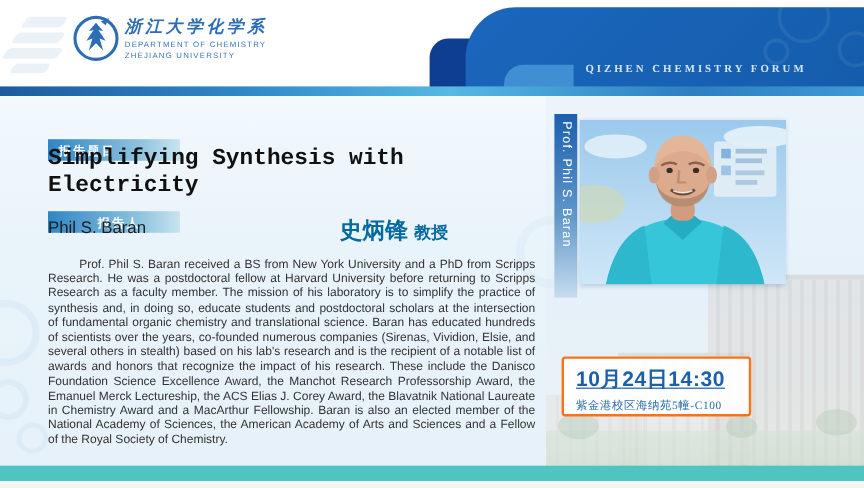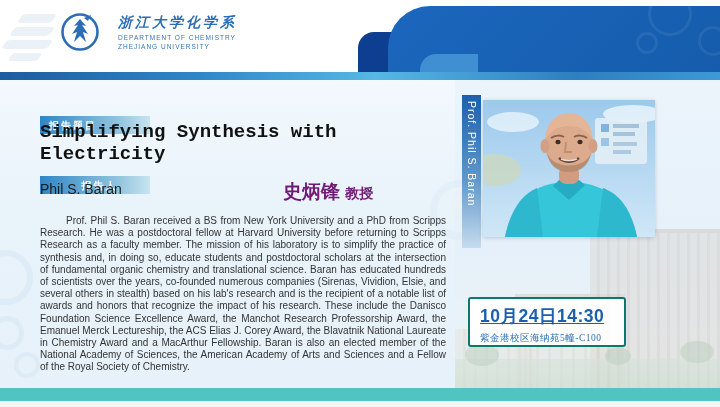--- a/index.html
+++ b/index.html
@@ -44,21 +44,21 @@
   }
   .campus .lawn{
     position:absolute; left:0; top:280px; width:265px; height:29px;
     background:linear-gradient(180deg,#bcd3b9,#a8c7a4); opacity:.55;
   }
   .campus .tree{ position:absolute; width:34px; height:22px; border-radius:50%; background:#8fae8a; opacity:.5; }
   .campus .t1{ left:10px; top:265px;} .campus .t2{ left:150px; top:268px; width:26px; height:18px;}
   .campus .t3{ left:225px; top:262px;}
   .campus .haze{ position:absolute; inset:0; background:rgba(240,247,252,.45); }
   
-  .logo-group{ position:absolute; left:60px; top:12px; display:flex; align-items:center; gap:18px; }
+  .logo-group{ position:absolute; left:60px; top:12px; display:flex; align-items:center; gap:4px; }
   .emblem{ width:40px; height:40px; }
   .logo-text .cn{
     font-size:14px; font-weight:bold; color:#2d6db5; letter-spacing:3px;
     font-style:italic; font-family:"Liberation Serif", serif;
   }
   .logo-text .en{ font-size:6.5px; color:#3575b8; letter-spacing:1px; margin-top:2px; }
   .hdr-tab-dark{
     position:absolute; left:358px; top:32px; width:44px; height:44px;
     background:#0d3e8f; border-top-left-radius:16px;
   }
@@ -97,41 +97,41 @@
   .badge.blue{ background:linear-gradient(90deg,#2f86c6 0%, #8fc3de 70%, #c8e4f0 100%);margin-top:16px; }
   .badge.teal{ background:linear-gradient(90deg,#6d9cae 0%, #b1cfd8 70%, #d8e9ee 100%); }
   .badge-title{ left:40px; top:100px; }
   .badge-speaker{ left:40px; top:160px;text-align:center; }
   .badge-inviter{ left:283px; top:160px; }
   .talk-title{
     position:absolute; left:40px; top:121px; width:430px;
     font-family:Liberation Mono, monospace; font-weight:bold; font-size:19px; color:#111111;
   }
   .speaker-name{ position:absolute; left:40px; top:181px; font-size:14px; color:#1c1c1c; }
-  .inviter-name{ position:absolute; left:283px; top:179px; font-size:19px; font-weight:bold; color:#701a75; }
+  .inviter-name{ position:absolute; left:283px; top:179px; font-size:19px; font-weight:bold; color:#0369a1; }
   .inviter-name .degree{ font-size:14px; }
   .bio{
     position:absolute; left:40px; top:215px; width:406px;
     font-size:10px; line-height:12.2px; color:#333333;
     text-align:justify; text-indent:26px;
   }
   
   .name-ribbon{
     position:absolute; left:462px; top:95px; width:19px; height:153px;
     background:linear-gradient(180deg,#1c5fae 0%, #5f97c9 55%, #c6dcee 100%);
     color:#ffffff; font-size:10.5px; letter-spacing:1px;
     writing-mode:vertical-lr; text-align:left; padding-top:6px; line-height:19px;
   }
   .photo{
     position:absolute; left:483px; top:100px; width:172px; height:137px;
     box-shadow:0 1px 4px rgba(40,80,120,.25); overflow:hidden;
   }
   .event-box{
     position:absolute; left:468px; top:297px; width:158px; height:50px;
-    background:rgba(255,255,255,.92); border:2px solid #0f766e; border-radius:3px;
+    background:rgba(255,255,255,.92); border:2px solid #f97316; border-radius:3px;
     padding:5px 0 0 10px;
   }
   .event-box .dt{
     font-size:17.5px; font-weight:bold; color:#1b5fae; text-decoration:underline;
     letter-spacing:.5px;
   }
   .event-box .loc{ font-size:9.5px; color:#2e6fb0; margin-top:4px; letter-spacing:.5px;font-family:Liberation Serif, serif; }
   
   .bottom-bar{ position:absolute; left:0; top:388px; width:720px; height:13px; background:#4fc4c0; }
   .bottom-white{ position:absolute; left:0; top:401px; width:720px; height:6px; background:#f4f4f4; }
@@ -177,20 +177,21 @@
     </div>
   </div>
 
   <div class="hdr-tab-dark"></div>
   <div class="hdr-main">
     <div class="mol m1"></div>
     <div class="mol m2"></div>
     <div class="mol m3"></div>
   </div>
   <div class="hdr-tab-light"></div>
+  <div class="forum-en">QIZHEN CHEMISTRY FORUM</div>
   <div class="hdr-bar"></div>
 
   <div class="badge blue badge-title">报告题目</div>
   <div class="talk-title">Simplifying Synthesis with Electricity</div>
 
   <div class="badge blue badge-speaker">报告人</div>
   <div class="speaker-name">Phil S. Baran</div>
 
   <div class="inviter-name">
     <span>史炳锋</span>

